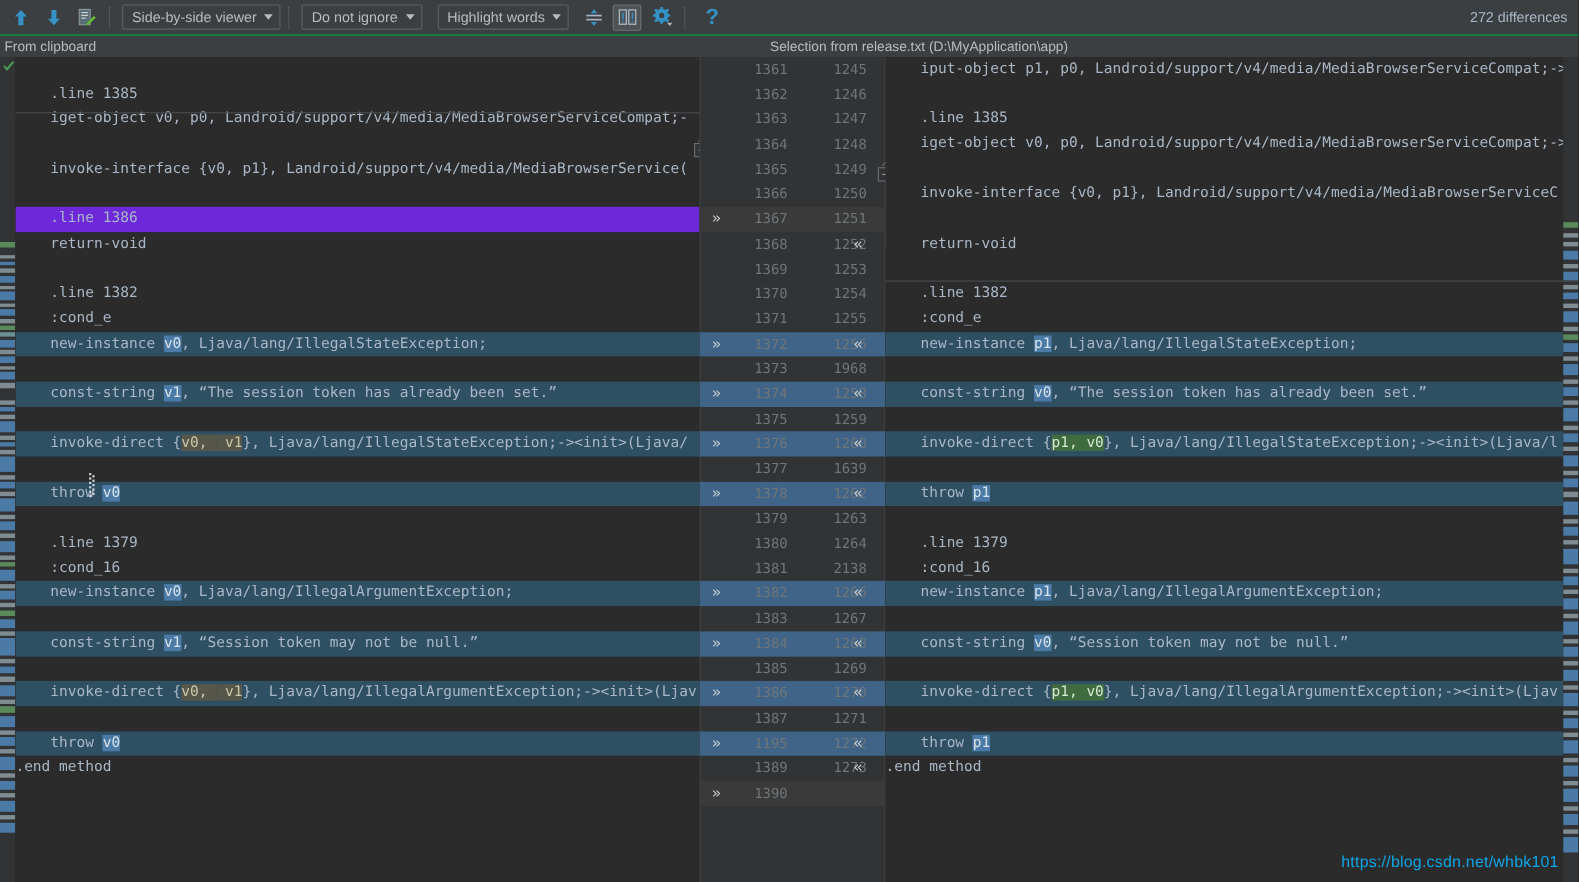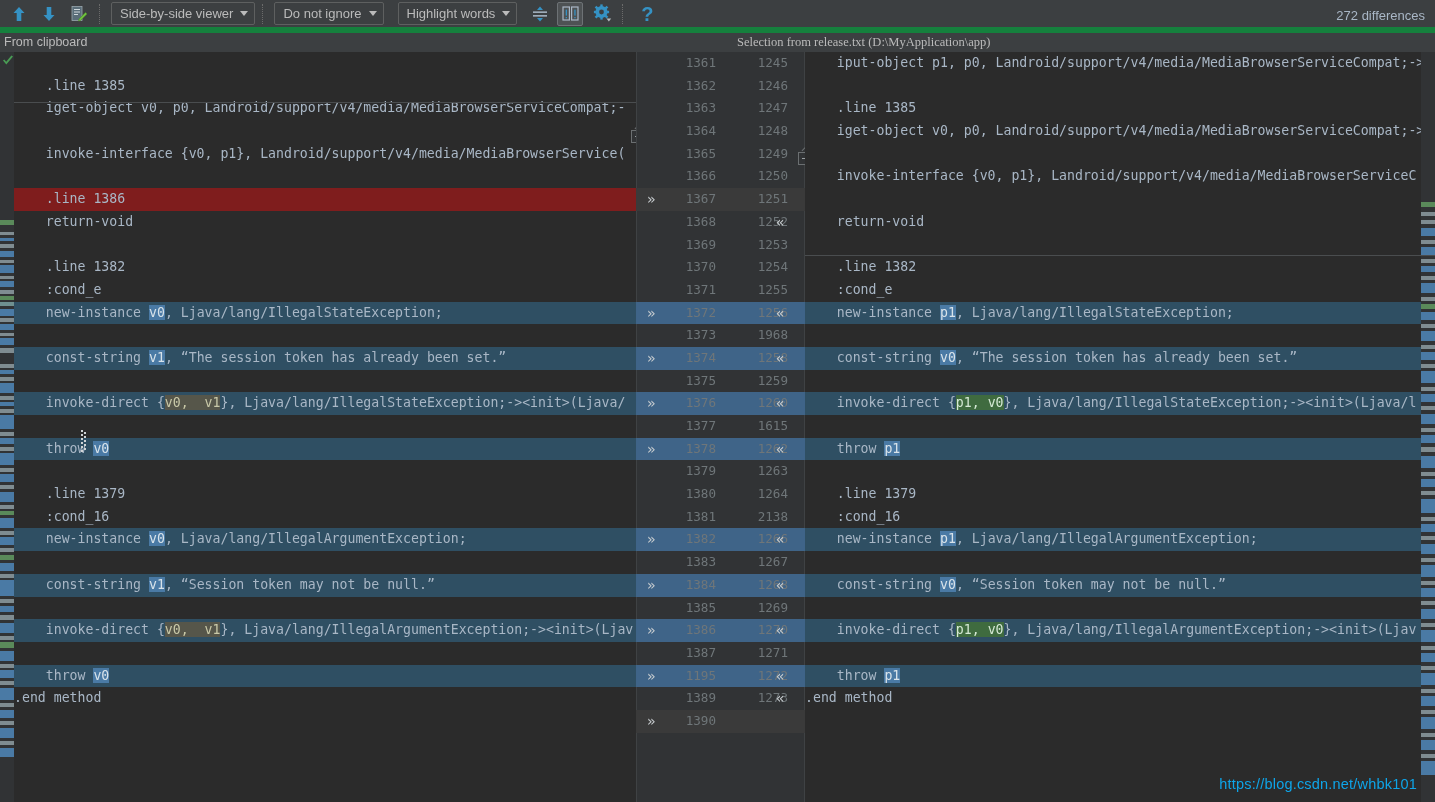--- a/index.html
+++ b/index.html
@@ -9,21 +9,21 @@
     font-family: "Liberation Sans", sans-serif;
     overflow: hidden;
   }
   .app { position: relative; width: 1435px; height: 802px; background: #2b2b2b; }
 
   
   .toolbar {
     position: absolute; left: 0; top: 0; width: 1435px; height: 33px;
     background: #3c3f41;
     display: flex; align-items: center; gap: 0;
-    border-bottom: 6px solid #15803d;
+    border-bottom: 2px solid #15803d;
   }
   .tb-icon {
     width: 26px; height: 26px; margin-left: 4px;
     display: flex; align-items: center; justify-content: center;
     position: relative;
   }
   .tb-icon.first { margin-left: 6px; }
   .tb-sep {
     width: 1px; height: 20px; margin: 0 7px;
     border-left: 1px dotted #6b6b6b;
@@ -49,21 +49,21 @@
     color: #a9b7c6; font-size: 13px;
   }
 
   
   .filebar {
     position: absolute; left: 0; top: 33px; width: 1435px; height: 19px;
     background: #3c3f41; color: #bbbbbb; font-size: 12.5px;
   }
   .filebar .lbl { position: absolute; top: 2px; white-space: nowrap; }
   .filebar .left  { left: 4px; }
-  .filebar .right { left: 737px; font-family: Liberation Serif, serif; }
+  .filebar .right { left: 700px; }
 
   
   .main { position: absolute; left: 0; top: 52px; width: 1435px; height: 750px; }
 
   
   .stripe {
     position: absolute; top: 0; width: 14px; height: 750px;
     background: #313335; overflow: hidden;
   }
   .stripe.left  { left: 0; }
@@ -81,21 +81,21 @@
     font-size: 13.2px;
   }
   .pane.left  { left: 14px;  width: 622px; }
   .pane.right { left: 805px; width: 616px; }
 
   .row {
     position: relative; height: 22.7px; line-height: 22.7px;
     white-space: pre; color: #a9b7c6; padding-left: 0;
   }
   .row.diff  { background: #2f4f63; }
-  .row.cur   { background: #7f1d1d; }
+  .row.cur   { background: #6d28d9; }
 
   .tok      { background: #4a7aa5; color: #d8e3ea; }
   .tok-del  { background: #56564a; color: #c9c9a8; }
   .tok-ins  { background: #3f6b3f; color: #d4e8d4; }
 
   
   .gutter {
     position: absolute; left: 636px; top: 0; width: 169px; height: 750px;
     background: #313335;
     font-family: "DejaVu Sans Mono", "Liberation Mono", monospace;
@@ -484,21 +484,21 @@
           <span class="ln-r">1259</span>
         </div>
         <div class="grow diff">
           <span class="arr-l">»</span>
           <span class="ln-l">1376</span>
           <span class="ln-r">1260</span>
           <span class="arr-r">«</span>
         </div>
         <div class="grow">
           <span class="ln-l">1377</span>
-          <span class="ln-r">1615</span>
+          <span class="ln-r">1639</span>
         </div>
         <div class="grow diff">
           <span class="arr-l">»</span>
           <span class="ln-l">1378</span>
           <span class="ln-r">1262</span>
           <span class="arr-r">«</span>
         </div>
         <div class="grow">
           <span class="ln-l">1379</span>
           <span class="ln-r">1263</span>

